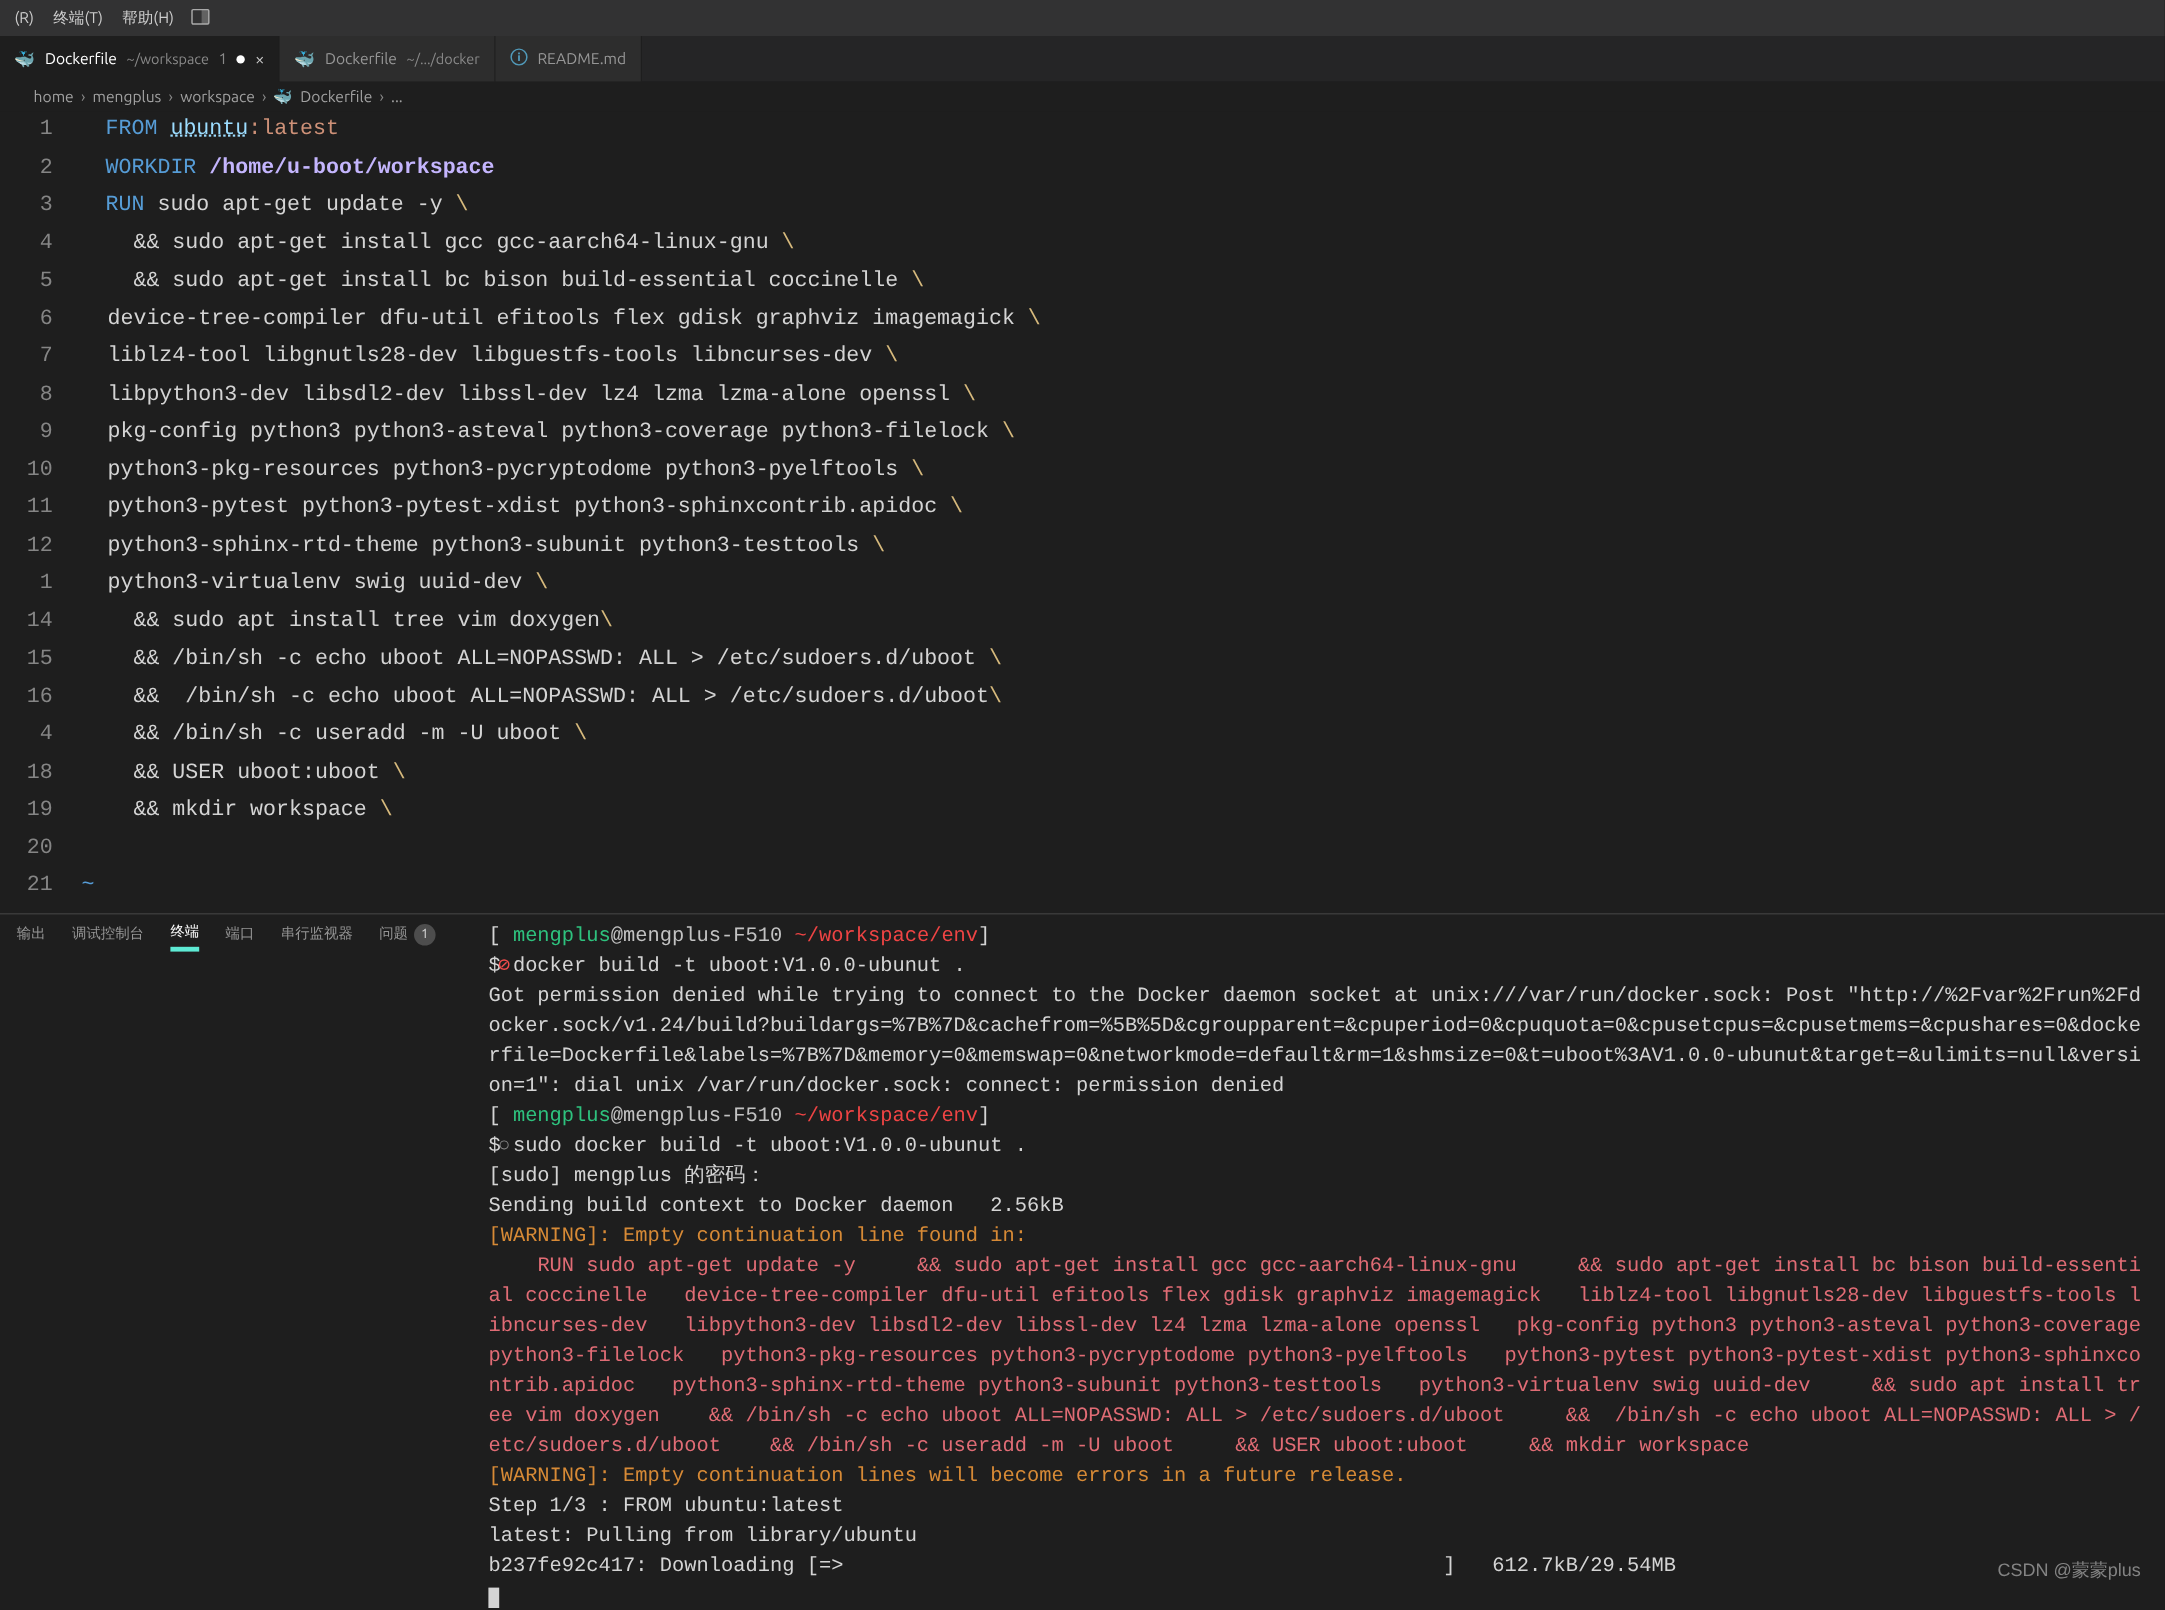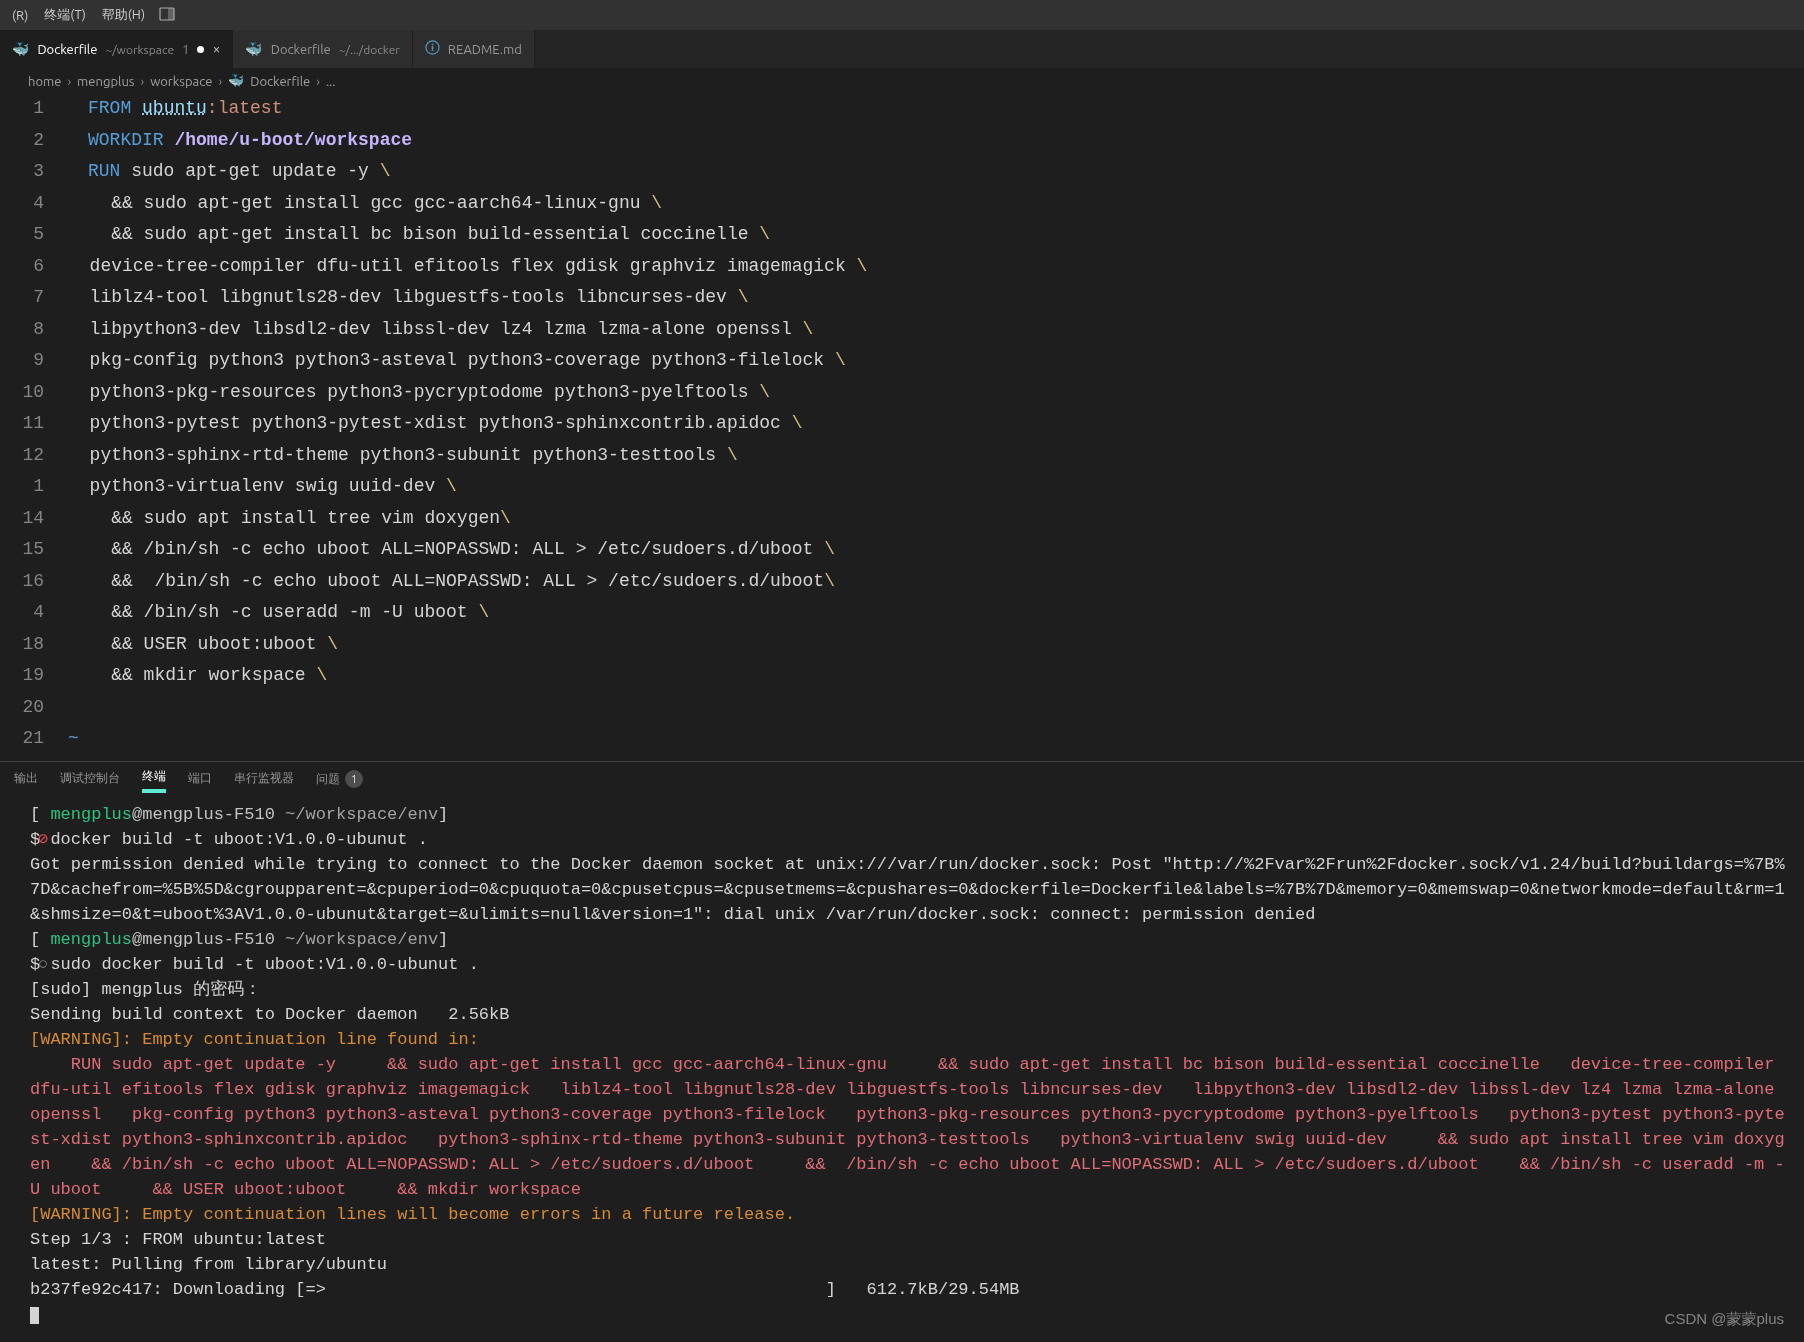--- a/index.html
+++ b/index.html
@@ -94,21 +94,21 @@
   .kw { color: #569cd6; margin-left: 20px; }
   .img { color: #9cdcfe; text-decoration: underline dotted #9cdcfe;}
   .tag { color: #ce9178; }
   .path { color: #c4b5fd; font-weight: bold; }
   .cont { color: #d7ba7d; }
   .tilde { color: #569cd6; }
   
   .panel {
     flex: 1;
     display: flex;
-    flex-direction: column;
+    flex-direction: row;
     background: #1e1e1e;
     border-top: 1px solid #414141;
     min-height: 0;
   }
   .panel-tabs {
     height: 34px;
     display: flex;
     align-items: center;
     gap: 22px;
     padding: 0 14px;
@@ -130,27 +130,27 @@
     white-space: pre-wrap;
     word-break: break-all;
     color: #d4d4d4;
     overflow: hidden;
     position: relative;
   }
   .t-gutter-icon{position:absolute;left:8px;}
   .t-red-dot{ color:#f14c4c;}
   .t-circle{ color:#888;}
   .t-green{ color: #2ec27e; }
-  .t-cyan{ color: #a3a3a3; }
+  .t-cyan{ color: #ef4444; }
   .t-host{ color:#c2c2c2;}
   .t-warn { color: #d78a36; }
   .t-red{ color:#e06c75;}
   .cursor-block{display:inline-block;width:9px;height:17px;background:#d4d4d4;vertical-align:text-bottom;}
   .watermark{
-    position:fixed; right:20px; bottom:13px; color:#a6a6a6; font-size:15px; opacity:.75;
+    position:fixed; right:20px; bottom:24px; color:#a6a6a6; font-size:15px; opacity:.75;
     font-family:"Segoe UI",sans-serif;
   }
 </style>
 </head>
 <body>
 
 <div class="title-bar">
   <span class="menu-item">(R)</span>
   <span class="menu-item">终端(T)</span>
   <span class="menu-item">帮助(H)</span>

